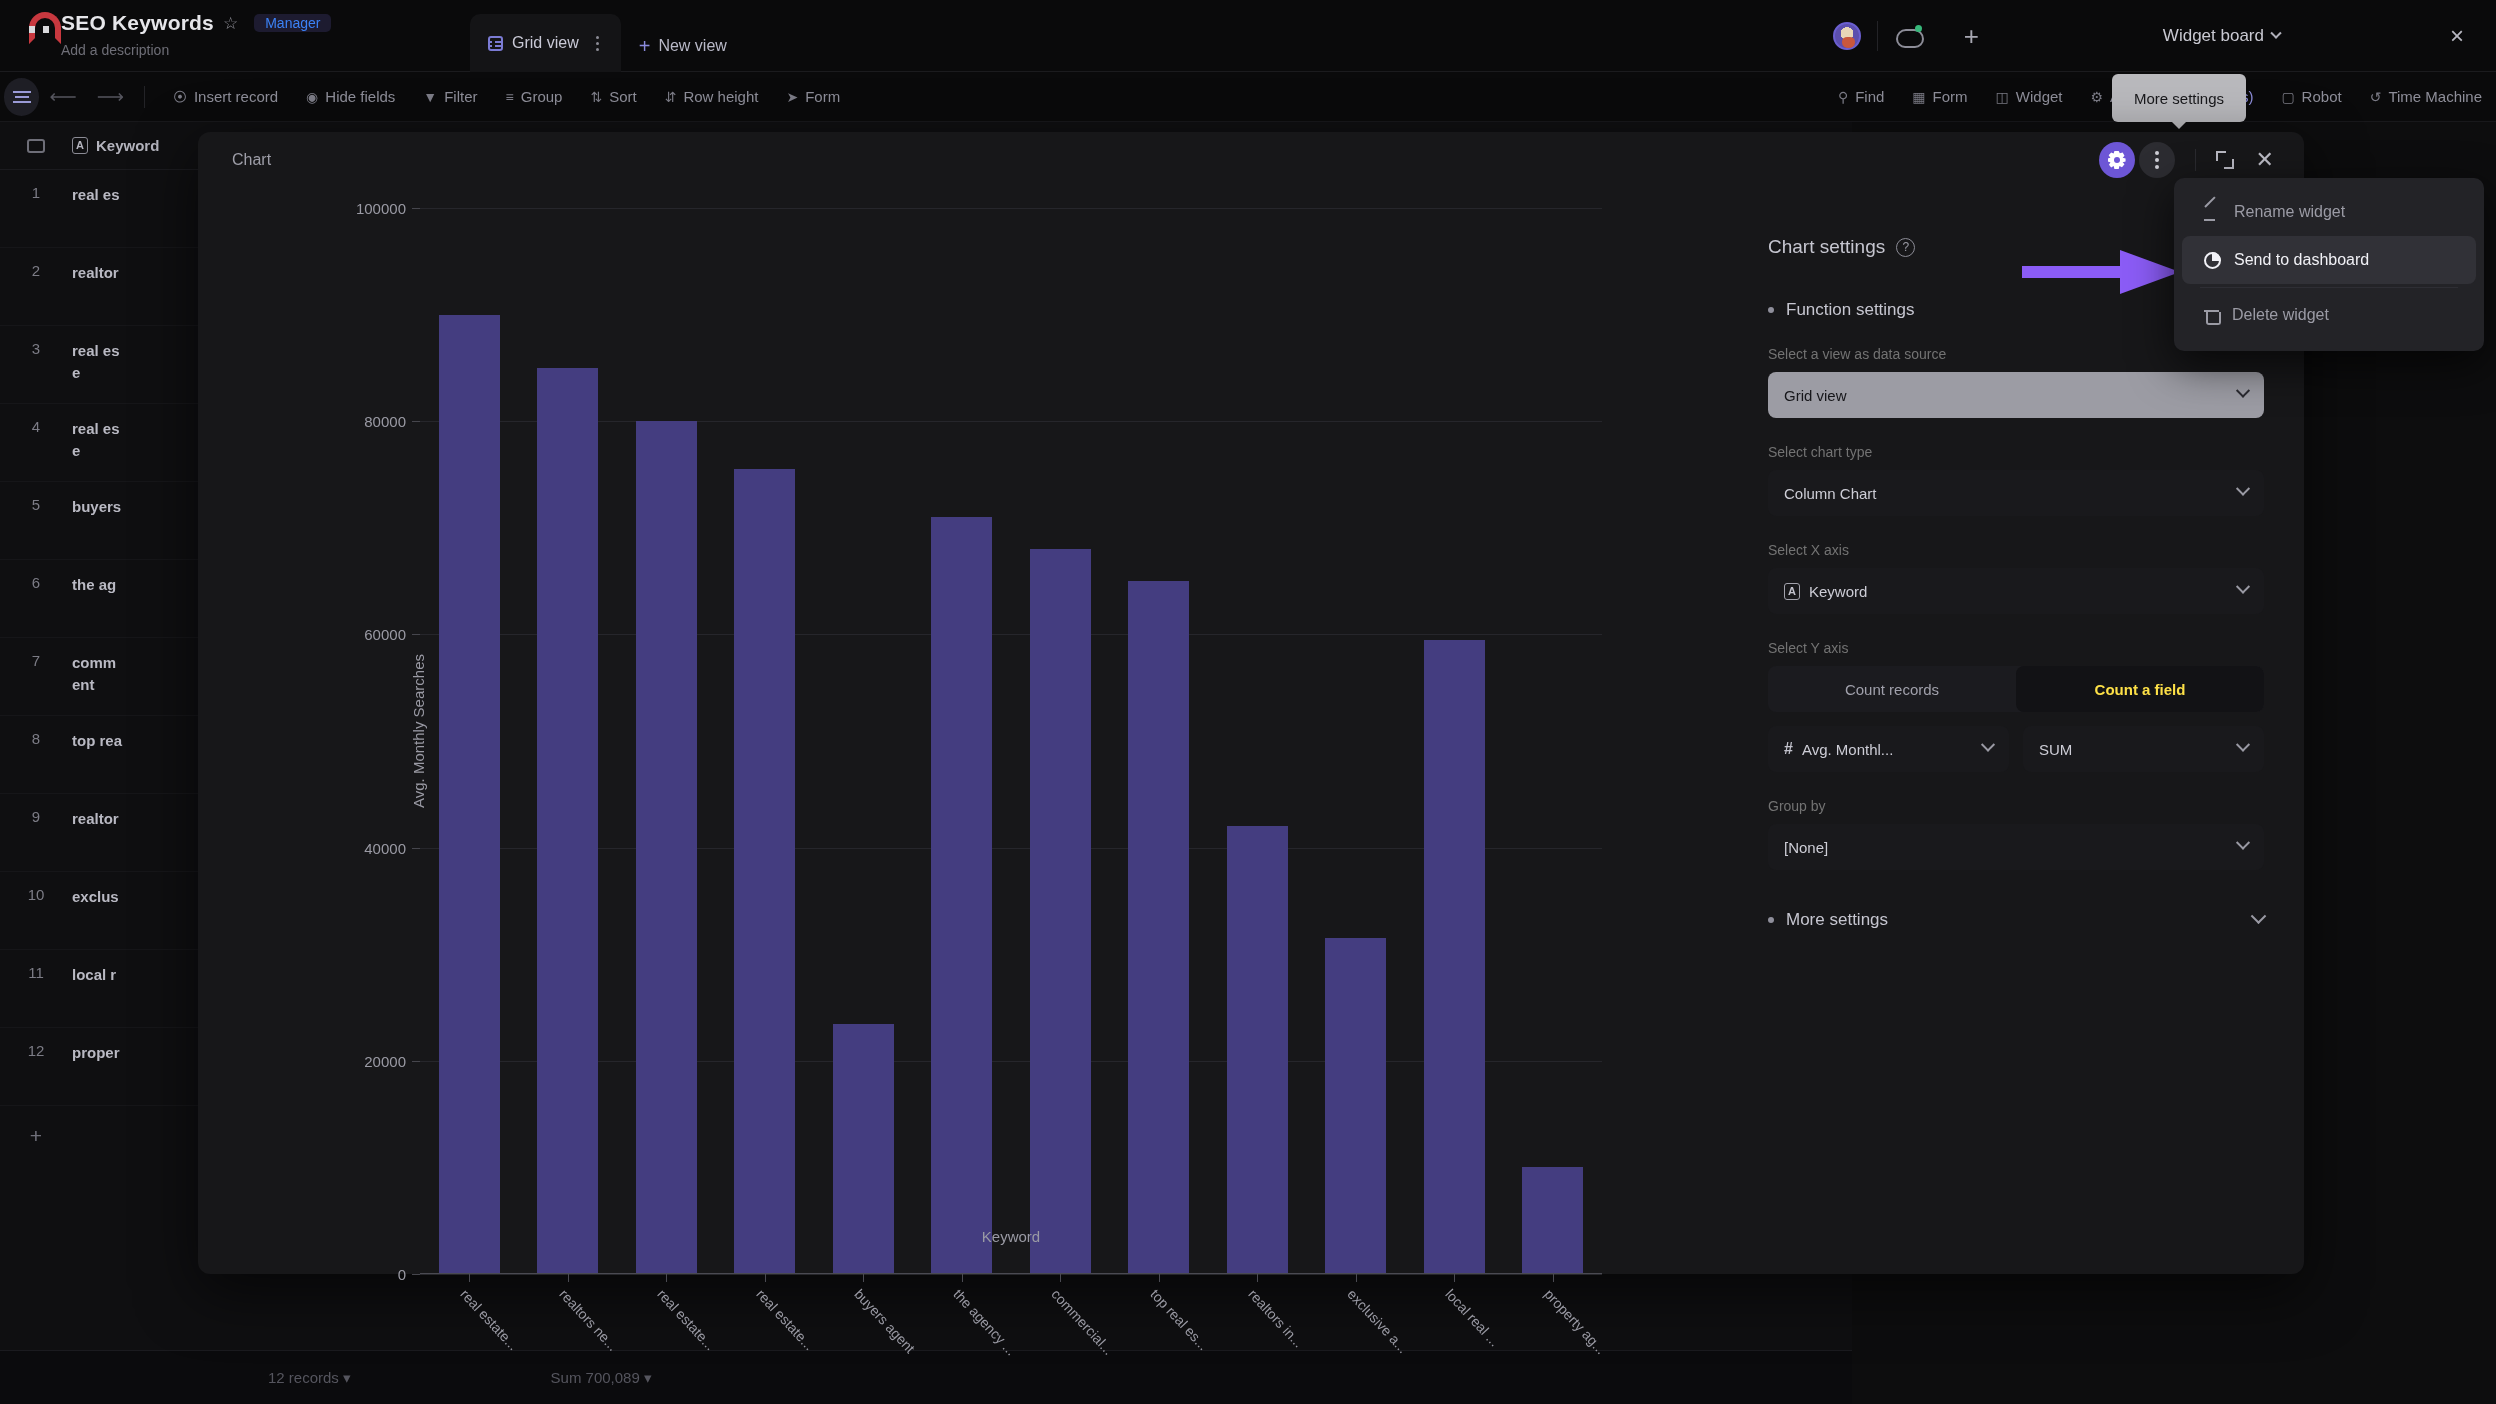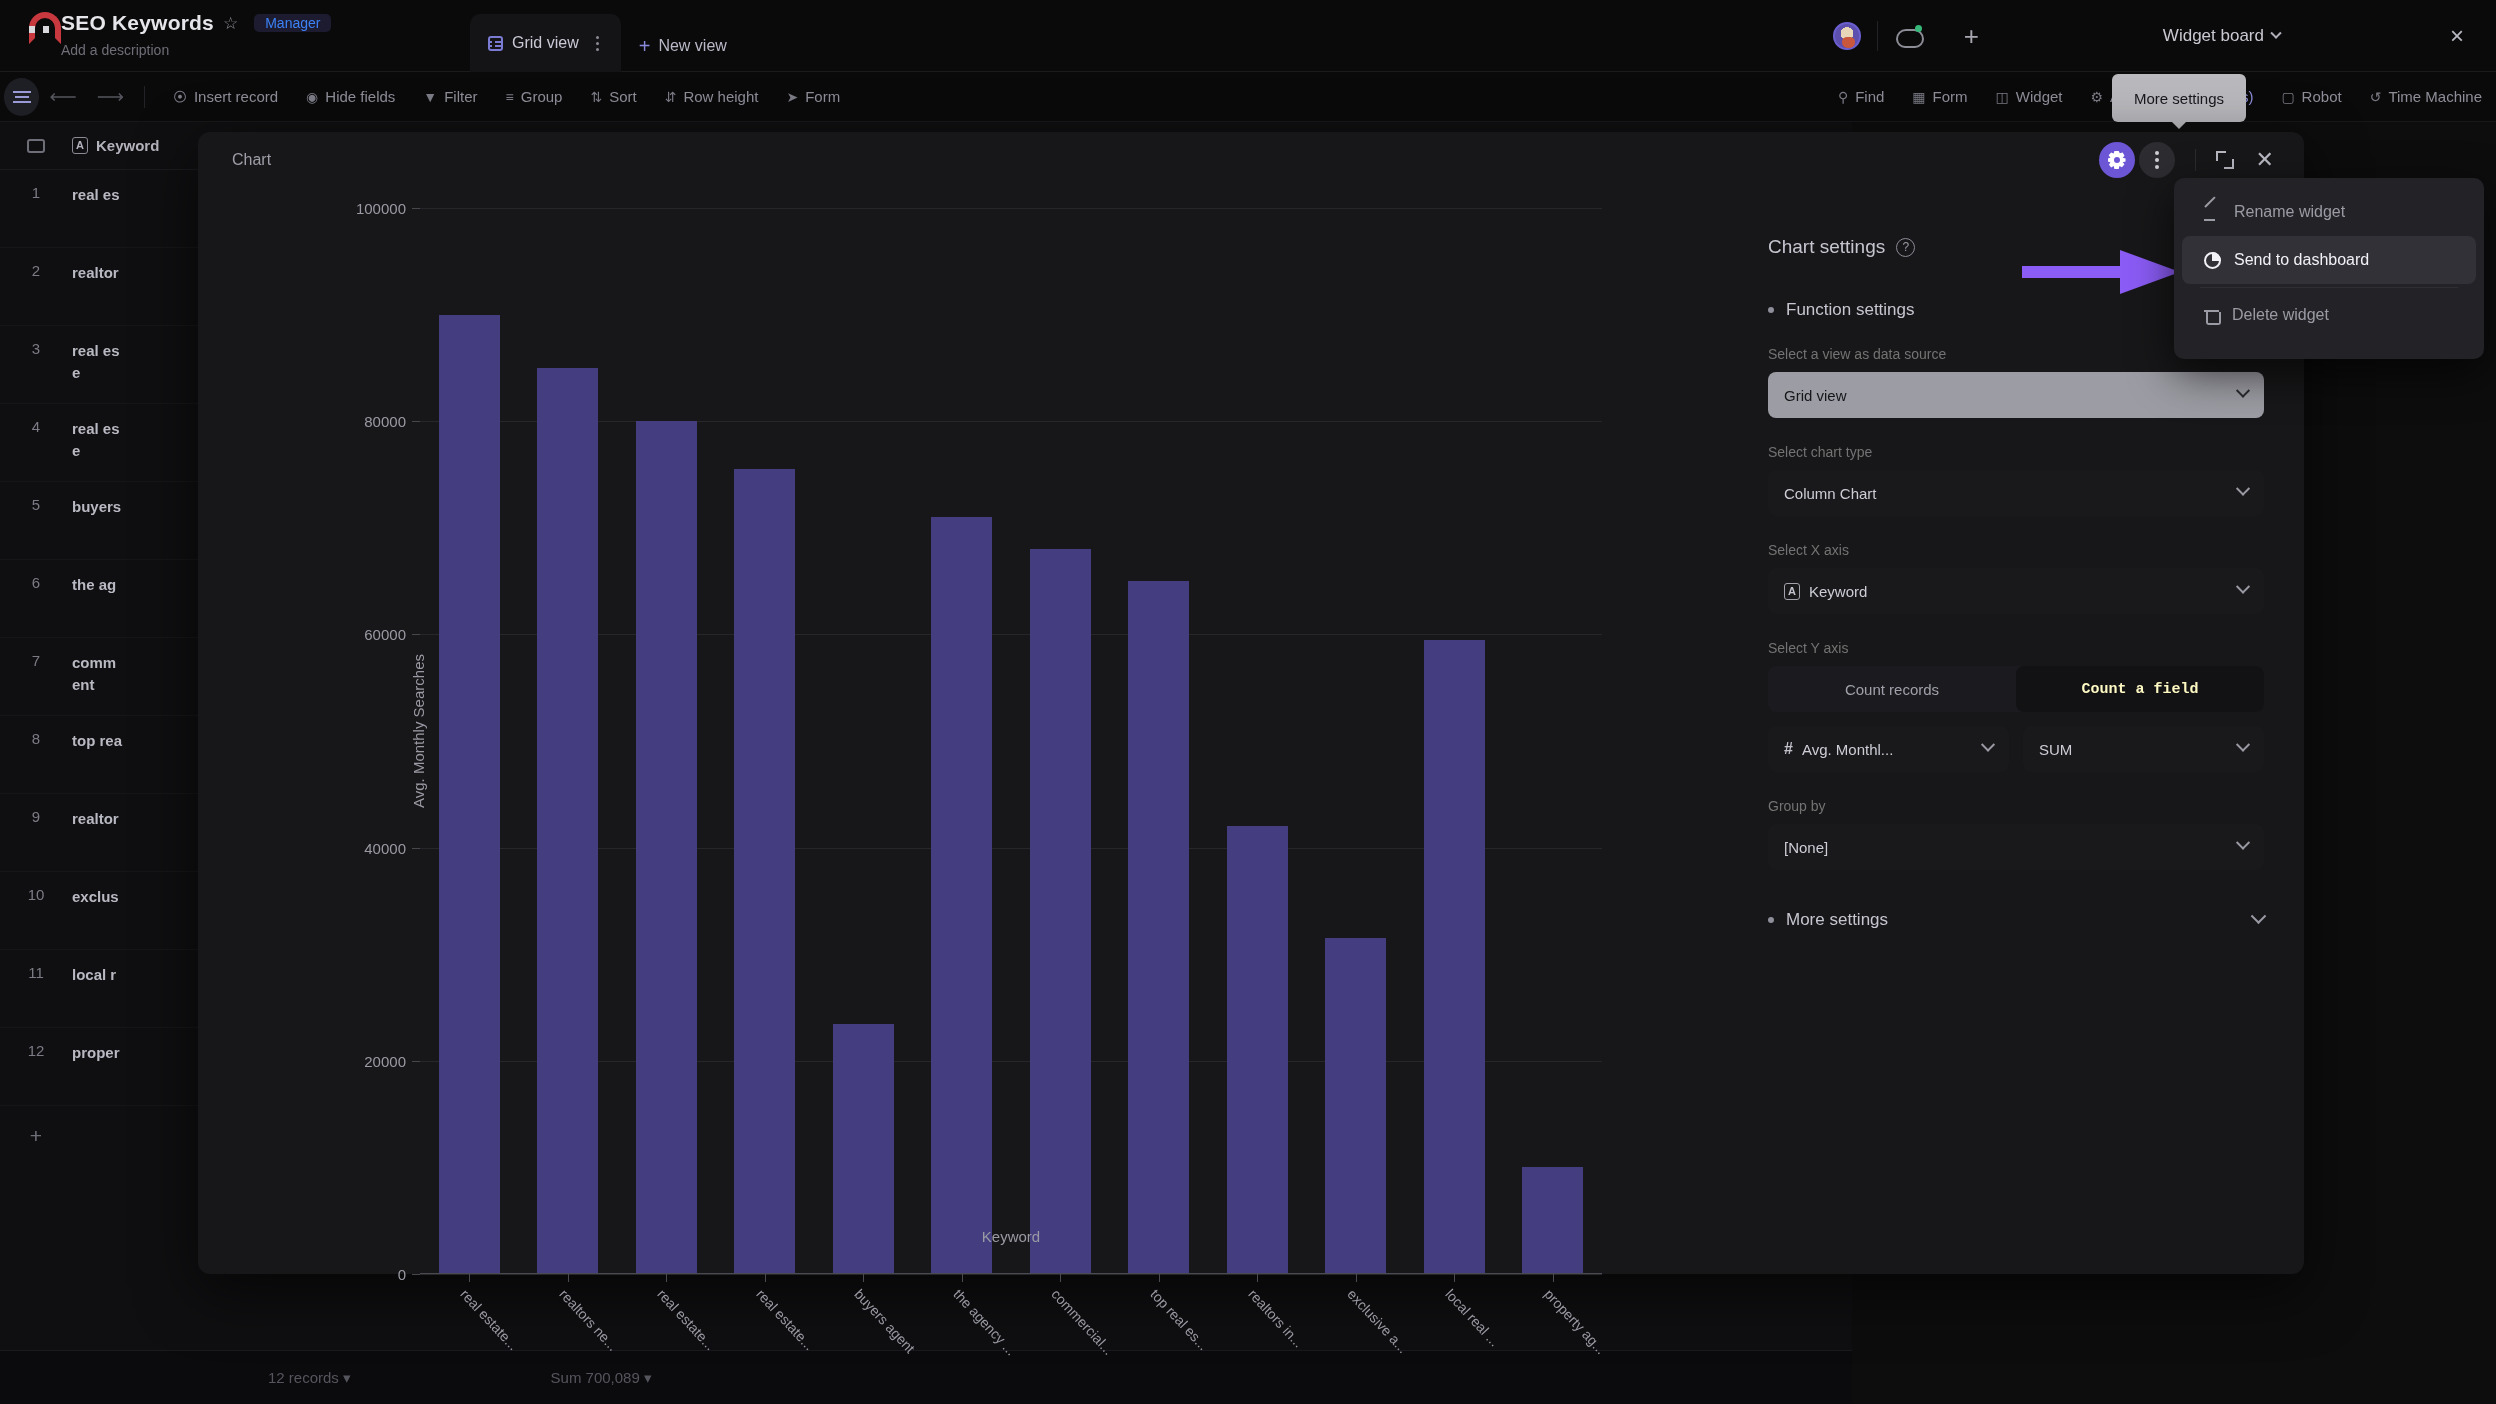--- a/index.html
+++ b/index.html
@@ -177,31 +177,31 @@
   .fieldlabel { font-size:14px; color:#737373; margin-top: 26px; margin-bottom: 10px; }
   .select {
     height: 46px; border-radius:8px; background:#19191c; display:flex; align-items:center;
     padding: 0 16px; font-size:15px; color:#cdcdd6; position:relative;
   }
   .select.light { background:#9c9ca4; color:#16161a; }
   .select .chev2 { margin-left:auto; width:10px; height:10px; border-right:2px solid #9a9aa4; border-bottom:2px solid #9a9aa4; transform: rotate(45deg) translate(-3px,-3px); }
   .select.light .chev2 { border-color:#2a2a30; }
   .seg { display:flex; height:46px; border-radius:8px; background:#1b1b1f; overflow:hidden; }
   .seg > div { flex:1; display:flex; align-items:center; justify-content:center; font-size:15px; color:#a0a0ab; }
-  .seg > div.active { background:#121215; color:#fef9c3; font-weight:bold; border-radius:8px;font-family:Liberation Mono, monospace; }
+  .seg > div.active { background:#121215; color:#fde047; font-weight:bold; border-radius:8px; }
   .row2 { display:flex; gap: 14px; margin-top: 14px; }
   .row2 .select { flex:1; }
   .hashico { font-weight:bold; color:#c2c2cc; margin-right:9px; font-size:16px; }
   .fieldA2 { display:inline-block; border:1.6px solid #a3a3ad; border-radius:3px; font-size:11px; line-height:1; padding:2px 3px; color:#c2c2cc; font-weight:bold; margin-right:9px; }
   .more-settings-row { display:flex; align-items:center; gap:12px; margin-top: 40px; font-size:17px; color:#c6c6d0; }
   .more-settings-row .chev2 { margin-left:auto; width:11px; height:11px; border-right:2px solid #9a9aa4; border-bottom:2px solid #9a9aa4; transform: rotate(45deg) translate(-3px,-3px); }
 
   
   .ctxmenu {
-    position:absolute; left: 2174px; top: 178px; width: 310px; padding: 10px 0 20px 0;
+    position:absolute; left: 2174px; top: 178px; width: 310px; padding: 10px 0 12px 0;
     background:#232327; border-radius: 10px; box-shadow: 0 14px 44px rgba(0,0,0,.65);
   }
   .ctxitem { display:flex; align-items:center; gap:13px; height:48px; padding: 0 22px; font-size:16px; color:#9b9ba5; margin: 0 8px; border-radius:8px; }
   .ctxitem.hl { background:#313137; color:#f1f1f6; }
   .ctx-sep { height:1px; background:#2e2e34; margin: 3px 26px; }
   .ico-pencil { width:17px; height:17px; position:relative; }
   .ico-pencil:before { content:""; position:absolute; left:1px; top:2px; width:14px; height:2px; background:currentColor; transform: rotate(-45deg); transform-origin: left center; }
   .ico-pencil:after { content:""; position:absolute; left:0; bottom:0; width:11px; height:2px; background:currentColor; }
   .ico-pie { width:17px; height:17px; border:2px solid currentColor; border-radius:50%; position:relative; }
   .ico-pie:after { content:""; position:absolute; right:-2px; top:-2px; width:9px; height:9px; background:currentColor; border-radius: 0 100% 0 0; }

